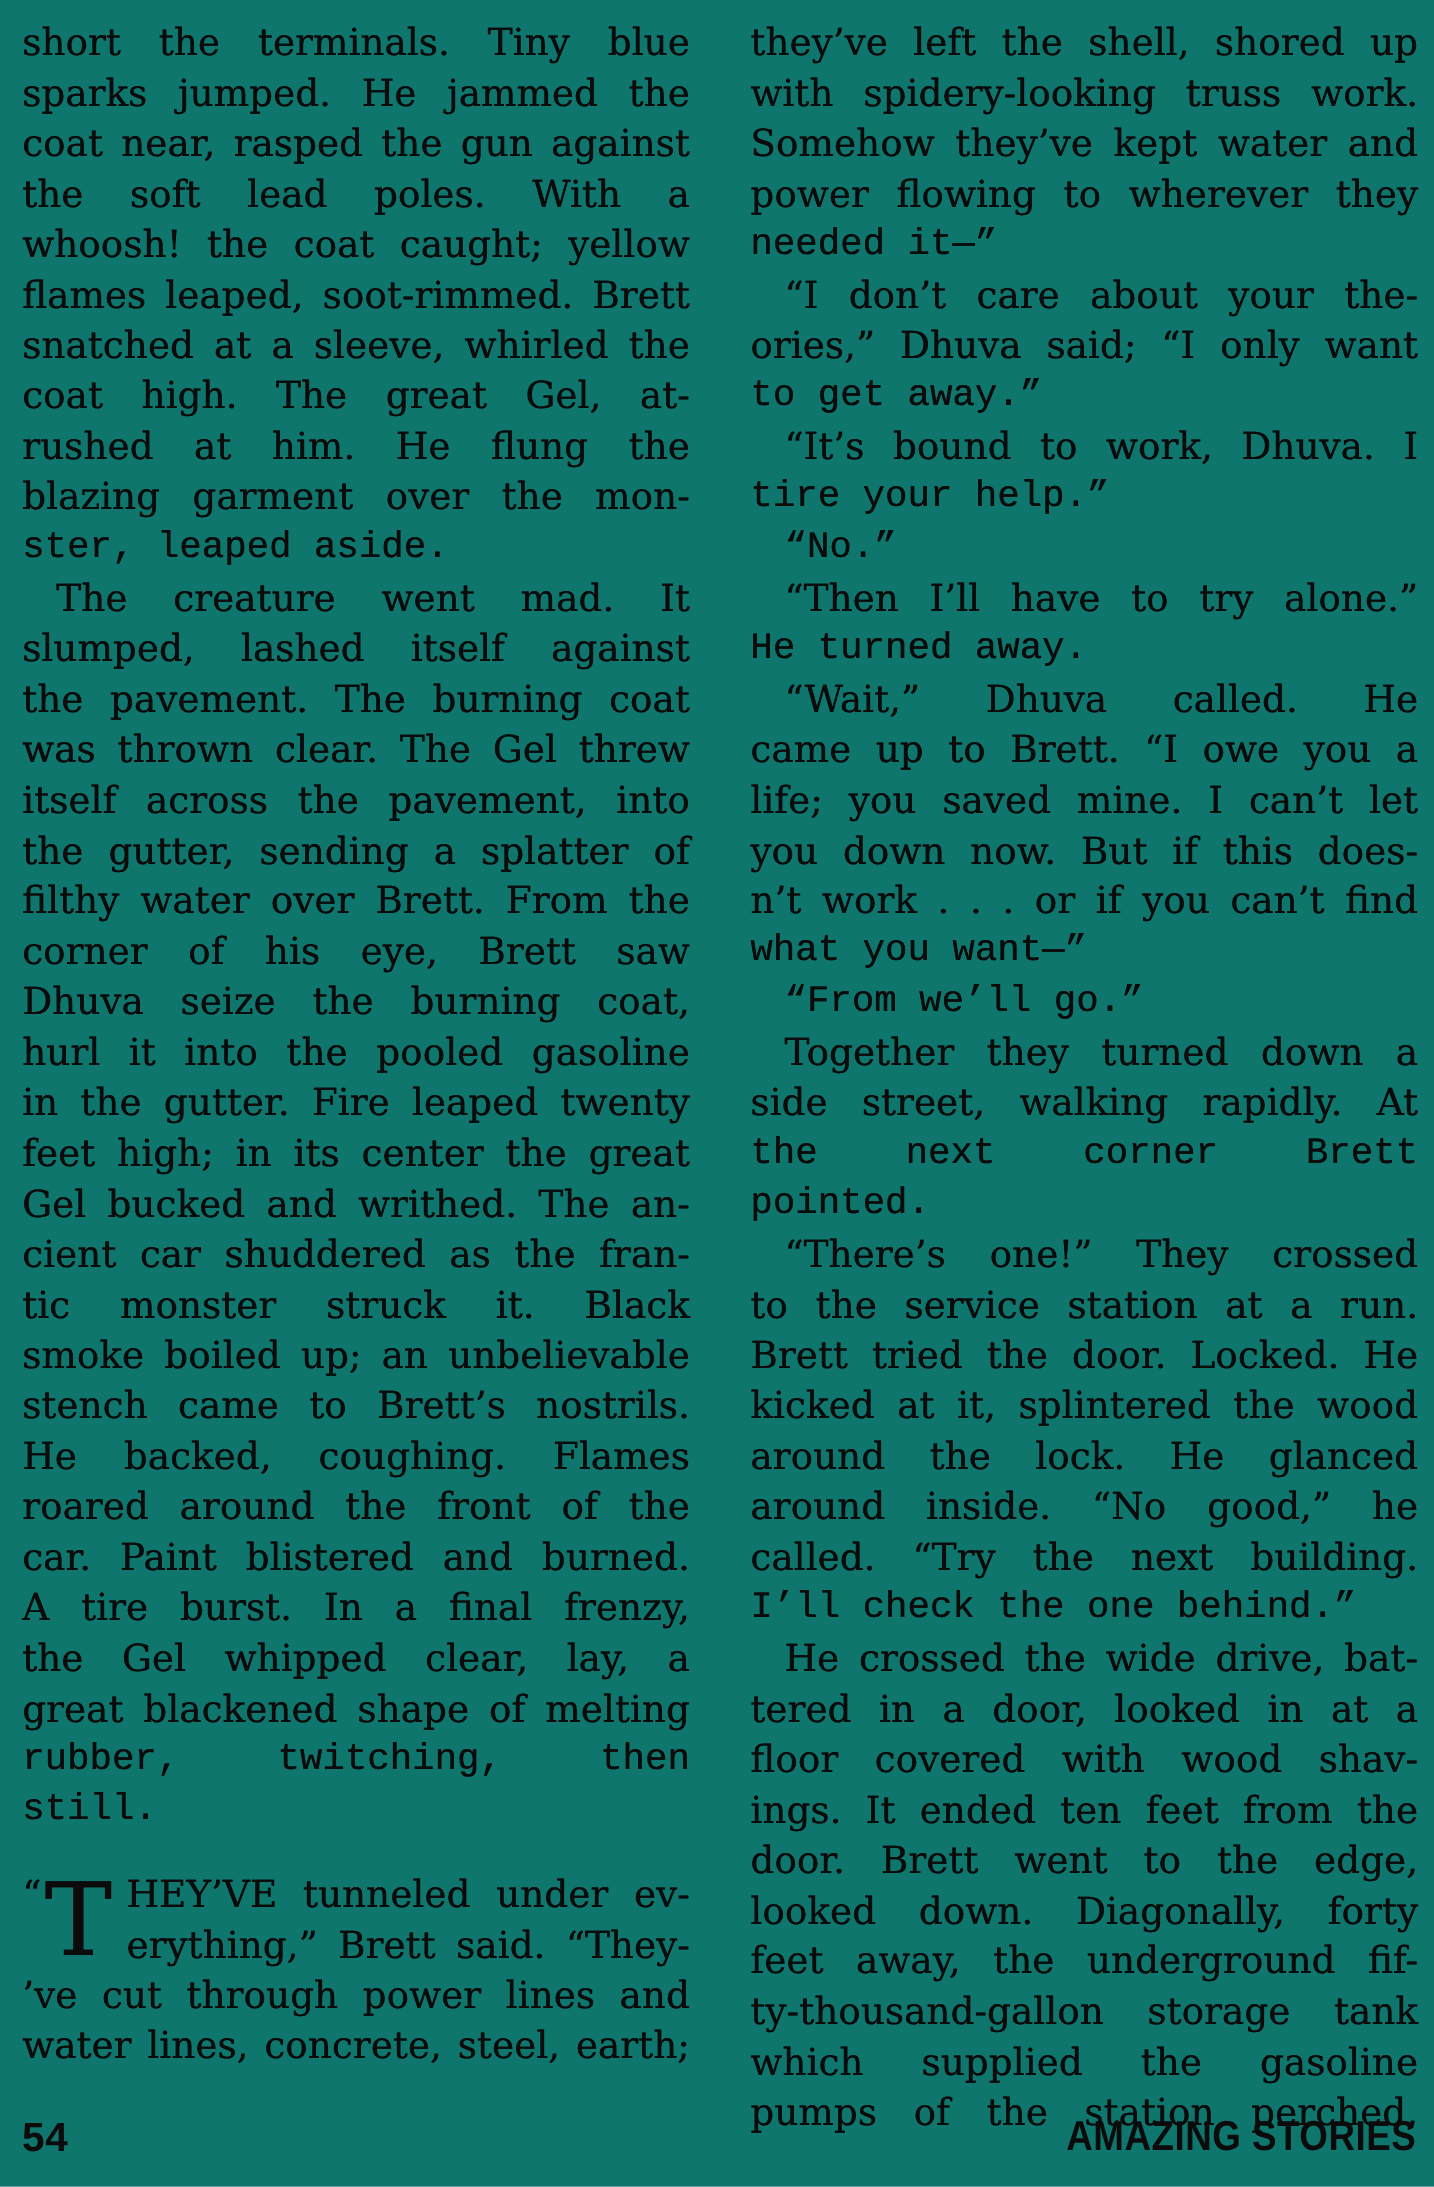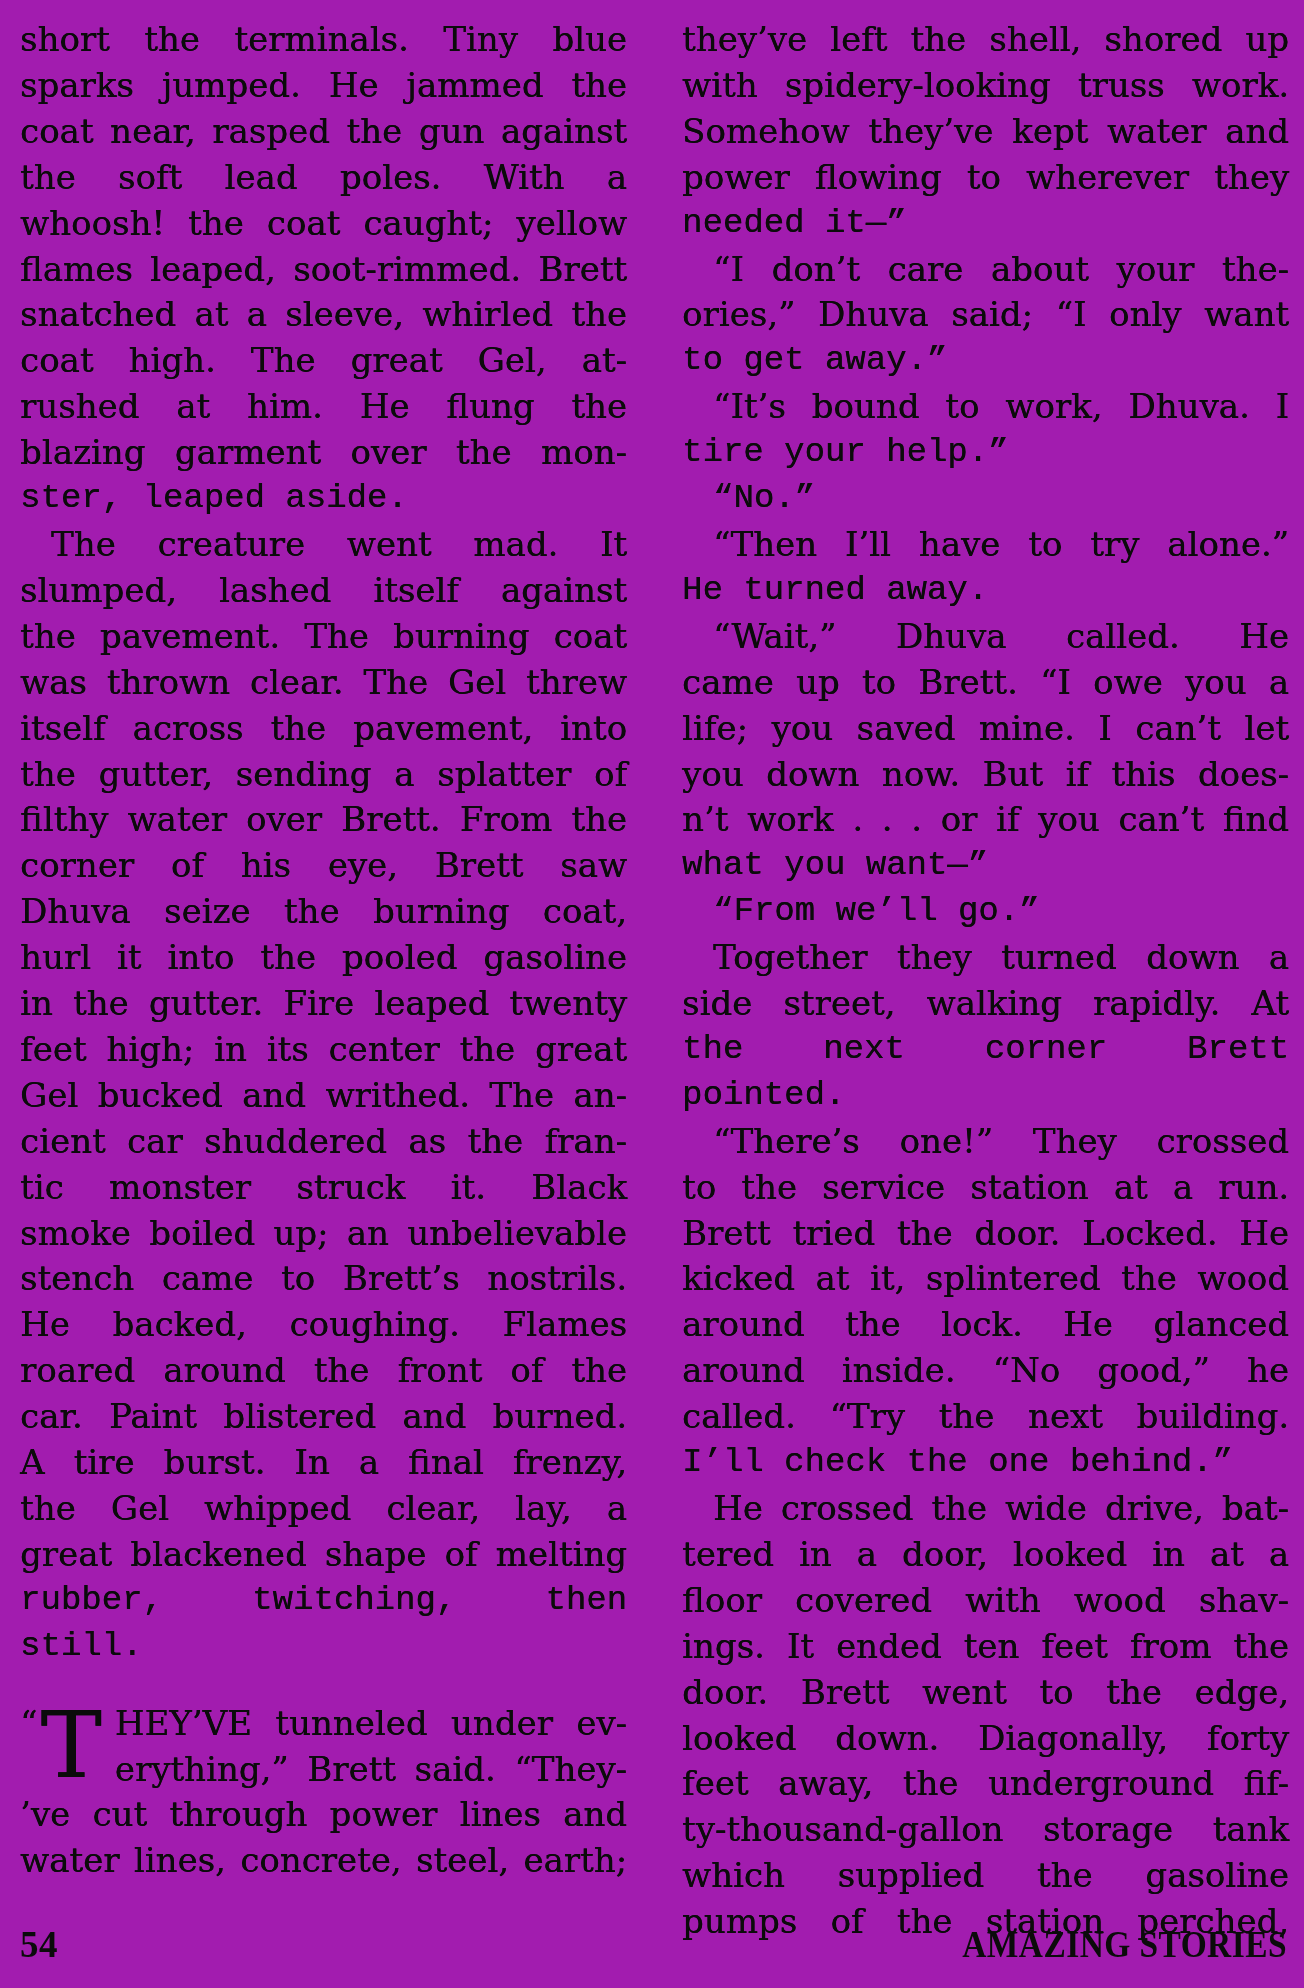--- a/index.html
+++ b/index.html
@@ -1,21 +1,21 @@
 <!DOCTYPE html>
 <html><head>
 <meta charset="utf-8">
 <style>
   html, body { margin: 0; padding: 0; background: #e8e8e8; }
   .page {
     position: relative;
     width: 1304px;
     height: 1988px;
     margin: 0 auto;
-    background: #a21caf;
+    background: #0f766e;
     color: #0b0b0b;
     font-family: "DejaVu Serif", "Liberation Serif", serif;
     font-size: 34px;
     box-sizing: border-box;
     padding: 17px 15px 0 20px;
     text-shadow: 0.35px 0 0 currentColor;
     overflow: hidden;
   }
   .columns { display: flex; gap: 55px; }
   .column { width: 607px; }
@@ -41,21 +41,21 @@
     padding: 7px 13px 0 1px;
   }
   .footer {
     position: absolute;
     left: 20px;
     right: 17px;
     top: 1922px;
     display: flex;
     justify-content: space-between;
     align-items: baseline;
-    font-family: Liberation Serif, serif;
+    font-family: Liberation Sans, sans-serif;
     font-weight: bold;
     text-shadow: none;
   }
   .page-number { font-size: 37px; letter-spacing: 0.5px; }
   .magazine-title {
     font-size: 38px;
     letter-spacing: 0.5px;
     transform: scaleX(0.88);
     transform-origin: 100% 50%;
   }

